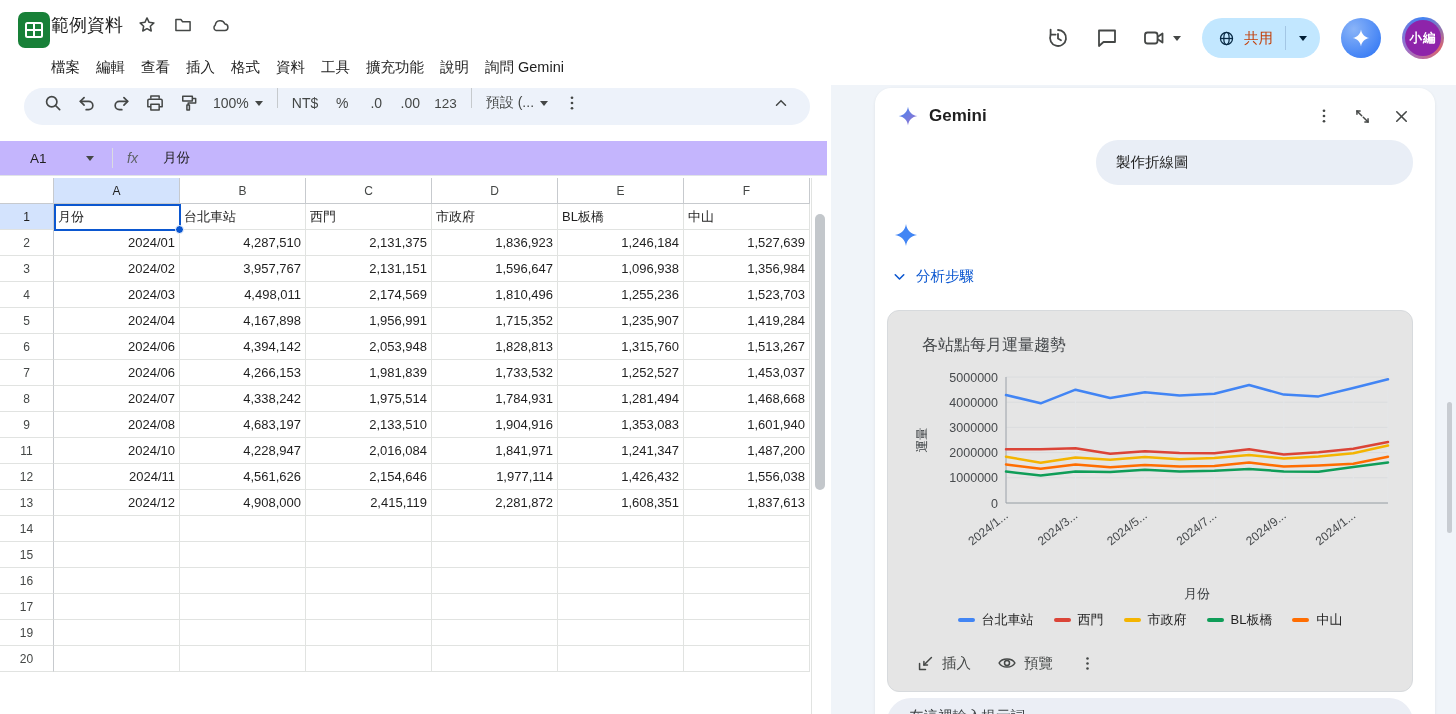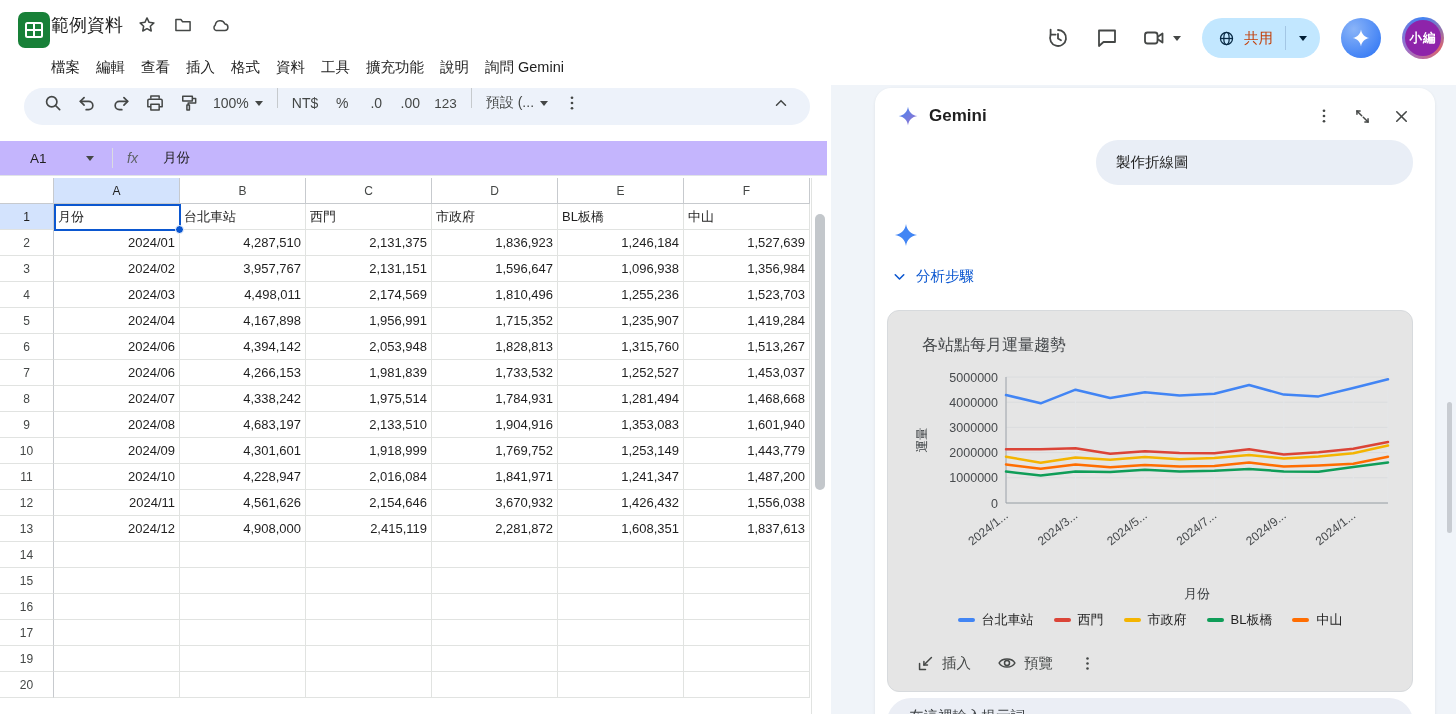--- a/index.html
+++ b/index.html
@@ -333,43 +333,34 @@
       <div class="grid-row">
         <div class="row-h">9</div>
         <div class="cell num">2024/08</div>
         <div class="cell num">4,683,197</div>
         <div class="cell num">2,133,510</div>
         <div class="cell num">1,904,916</div>
         <div class="cell num">1,353,083</div>
         <div class="cell num">1,601,940</div>
       </div>
       <div class="grid-row">
-        <div class="row-h">10</div>
-        <div class="cell num">2024/09</div>
-        <div class="cell num">4,301,601</div>
-        <div class="cell num">1,918,999</div>
-        <div class="cell num">1,769,752</div>
-        <div class="cell num">1,253,149</div>
-        <div class="cell num">1,443,779</div>
-      </div>
-      <div class="grid-row">
         <div class="row-h">11</div>
         <div class="cell num">2024/10</div>
         <div class="cell num">4,228,947</div>
         <div class="cell num">2,016,084</div>
         <div class="cell num">1,841,971</div>
         <div class="cell num">1,241,347</div>
         <div class="cell num">1,487,200</div>
       </div>
       <div class="grid-row">
         <div class="row-h">12</div>
         <div class="cell num">2024/11</div>
         <div class="cell num">4,561,626</div>
         <div class="cell num">2,154,646</div>
-        <div class="cell num">3,670,932</div>
+        <div class="cell num">1,977,114</div>
         <div class="cell num">1,426,432</div>
         <div class="cell num">1,556,038</div>
       </div>
       <div class="grid-row">
         <div class="row-h">13</div>
         <div class="cell num">2024/12</div>
         <div class="cell num">4,908,000</div>
         <div class="cell num">2,415,119</div>
         <div class="cell num">2,281,872</div>
         <div class="cell num">1,608,351</div>

